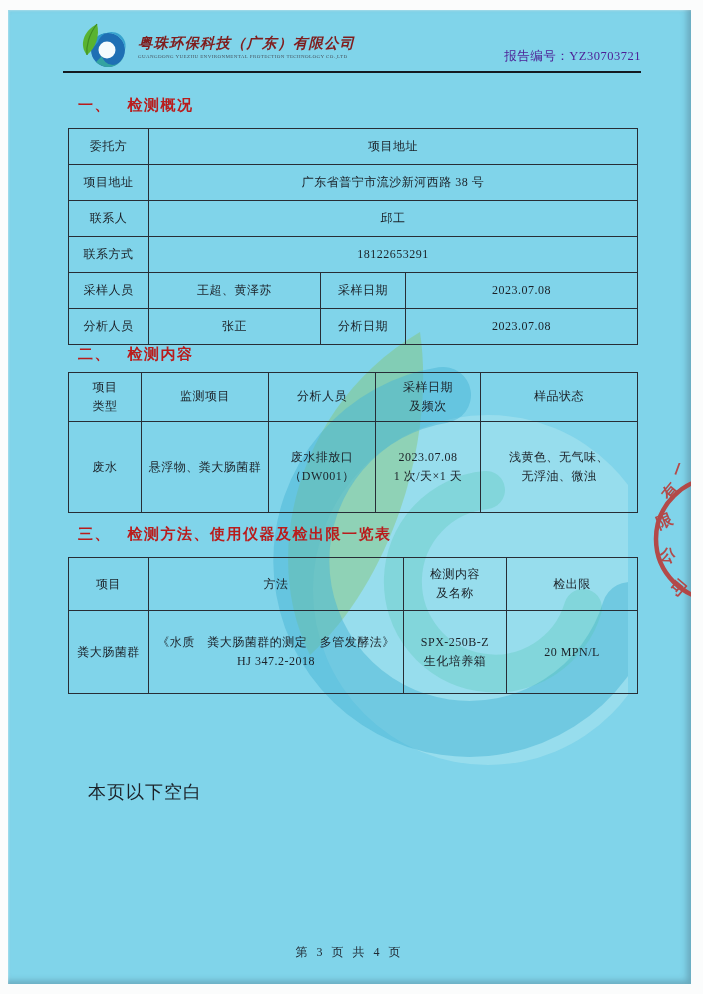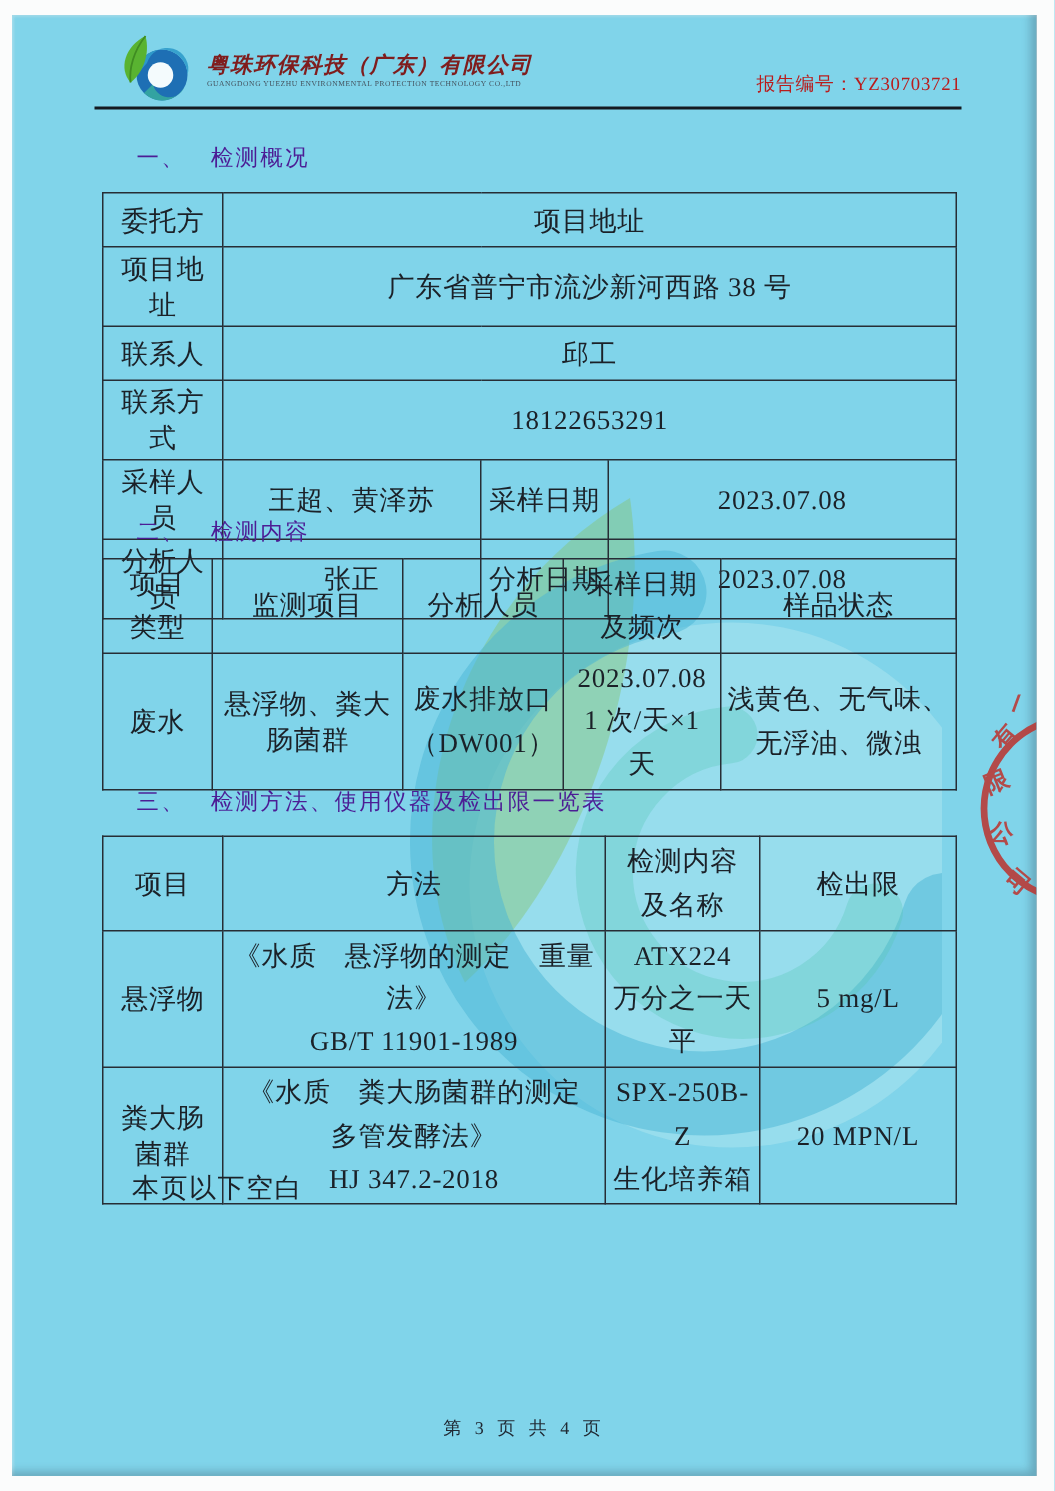--- a/index.html
+++ b/index.html
@@ -14,35 +14,35 @@
     box-shadow:inset -4px -3px 6px rgba(60,90,105,.35), inset 1px 1px 2px rgba(255,255,255,.35);
   }
   
   .logo{position:absolute;left:68px;top:12px;width:56px;height:52px;}
   .company{position:absolute;left:130px;top:24px;}
   .company-cn{
     font-size:14.5px;font-weight:700;font-style:italic;color:#7f1d1d;
     letter-spacing:1px;white-space:nowrap;
   }
   .company-en{font-size:5px;color:#44535f;letter-spacing:.4px;margin-top:1px;white-space:nowrap;}
-  .report-no{position:absolute;right:50px;top:38px;font-size:12.5px;color:#b91c1c;letter-spacing:.5px;}
+  .report-no{position:absolute;right:50px;top:38px;font-size:12.5px;color:#4c1d95;letter-spacing:.5px;}
   .header-rule{position:absolute;left:55px;right:50px;top:61px;height:2px;background:#141a21;}
   
   .watermark{position:absolute;left:180px;top:300px;width:440px;height:490px;z-index:0;pointer-events:none;}
   
   .content{position:absolute;left:60px;top:0;width:569px;z-index:1;}
   h2.sec{
-    position:absolute;margin:0;left:23px;font-size:15px;font-weight:400;
-    color:#4c1d95;letter-spacing:1.5px;white-space:nowrap;
+    position:absolute;margin:0;left:10px;font-size:15px;font-weight:700;
+    color:#b91c1c;letter-spacing:1.5px;white-space:nowrap;
   }
   .sec1{top:86px;} .sec2{top:335px;} .sec3{top:515px;}
   table{border-collapse:collapse;position:absolute;left:0;width:569px;table-layout:fixed;background:transparent;}
   .t1{top:118px;} .t2{top:362px;} .t3{top:547px;}
   th,td{
-    border:1px solid #272d35;font-size:18px;font-weight:400;color:#1b2128;
+    border:1px solid #272d35;font-size:12px;font-weight:400;color:#1b2128;
     text-align:center;vertical-align:middle;padding:2px 4px;background:transparent;
     letter-spacing:.5px;
   }
   .t1 td{height:31px;}
   .t2 th{height:44px;} .t2 td{height:86px;}
   .t3 th{height:48px;} .t3 td{height:78px;}
   .ml{white-space:pre-line;line-height:1.6;}
   .blank-note{position:absolute;left:20px;top:770px;font-size:18px;color:#1b2128;letter-spacing:1px;}
   
   .footer{
@@ -169,28 +169,20 @@
         </colgroup>
       <tbody>
       <tr>
         <th>项目</th>
         <th>方法</th>
         <th class="ml">检测内容
 及名称</th>
         <th>检出限</th>
       </tr>
       <tr>
-        <td>悬浮物</td>
-        <td class="ml">《水质　悬浮物的测定　重量法》
-GB/T 11901-1989</td>
-        <td class="ml">ATX224
-万分之一天平</td>
-        <td>5 mg/L</td>
-      </tr>
-      <tr>
         <td>粪大肠菌群</td>
         <td class="ml">《水质　粪大肠菌群的测定　多管发酵法》
 HJ 347.2-2018</td>
         <td class="ml">SPX-250B-Z
 生化培养箱</td>
         <td>20 MPN/L</td>
       </tr>
       </tbody>
     </table>
 

